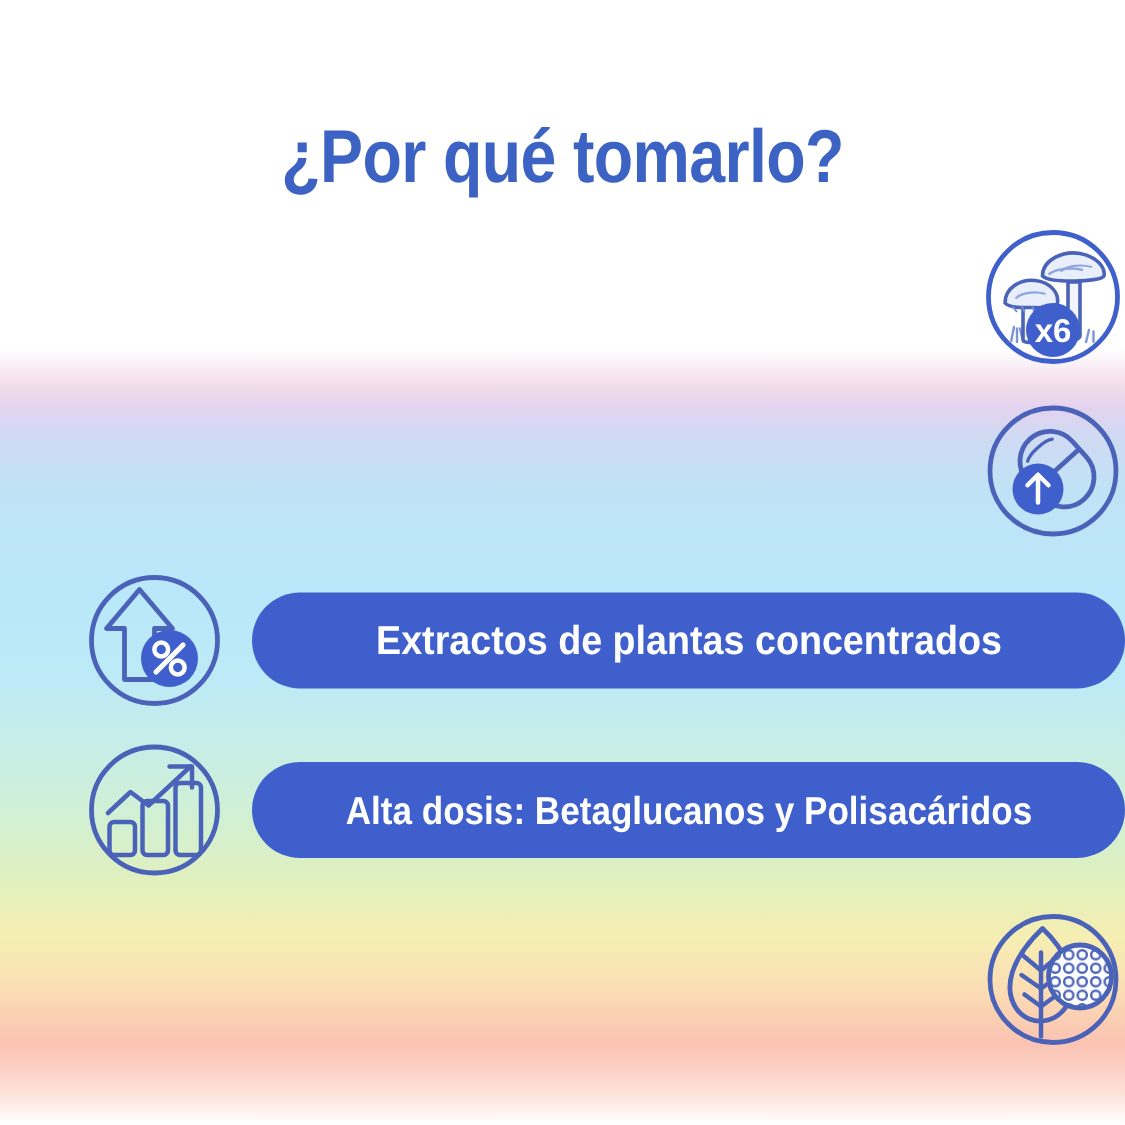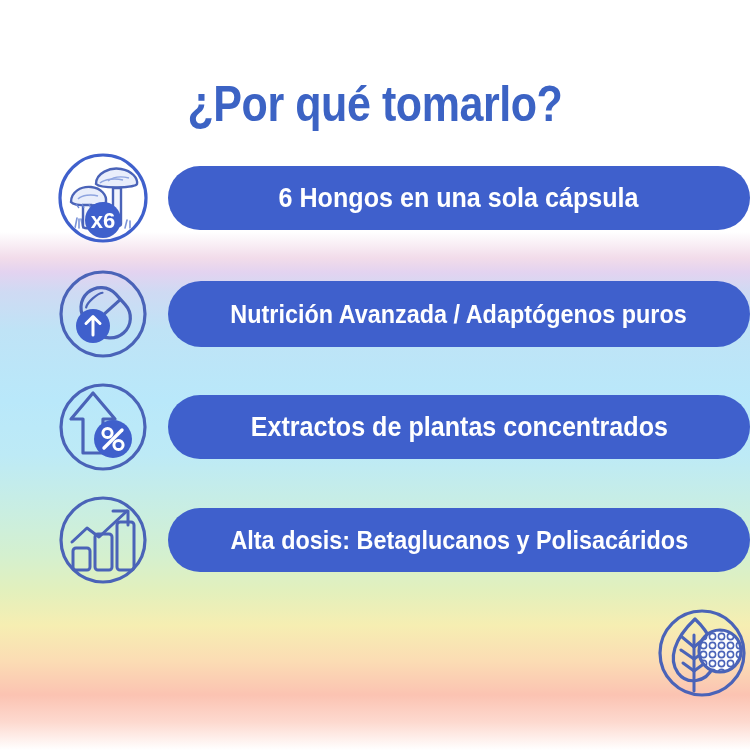--- a/index.html
+++ b/index.html
@@ -159,45 +159,39 @@
         </g>
         <clipPath id="mclip">
             <circle cx="48" cy="48" r="41"></circle>
           </clipPath>
 
         <circle cx="48" cy="70" r="18" fill="#3f60cc"></circle>
         <text x="48" y="78" text-anchor="middle" font-family="Liberation Sans, sans-serif" font-size="22" font-weight="bold" fill="#ffffff">x6</text>
       </svg>
     </span>
 
-    <div class="feature-pill p0">
-      <span class="pill-label">6 Hongos en una sola cápsula</span>
-    </div>
   </div>
 
   <div class="feature-row r1">
 
     <span class="feature-icon">
       <svg viewBox="0 0 96 96" xmlns="http://www.w3.org/2000/svg">
         <circle cx="48" cy="48" r="42" fill="none" stroke="#4a63b8" stroke-width="3.2"></circle>
 
         <g transform="rotate(-42 50 46)">
           <rect x="30" y="20" width="40" height="54" rx="20" ry="20" fill="none" stroke="#4a63b8" stroke-width="3.2"></rect>
           <path d="M30 47 L70 47" stroke="#4a63b8" stroke-width="3.2"></path>
           <path d="M39 30 C43 27 57 27 61 30" fill="none" stroke="#4a63b8" stroke-width="2.2" stroke-linecap="round"></path>
         </g>
 
         <circle cx="38" cy="60" r="17" fill="#3f60cc"></circle>
         <path d="M38 69 L38 51 M31 57.5 L38 50.5 L45 57.5" stroke="#ffffff" stroke-width="3" fill="none" stroke-linecap="round" stroke-linejoin="round"></path>
       </svg>
     </span>
 
-    <div class="feature-pill p1">
-      <span class="pill-label">Nutrición Avanzada / Adaptógenos puros</span>
-    </div>
   </div>
 
   <div class="feature-row r2">
 
     <span class="feature-icon">
       <svg viewBox="0 0 96 96" xmlns="http://www.w3.org/2000/svg">
         <circle cx="48" cy="48" r="42" fill="none" stroke="#4a63b8" stroke-width="3.2"></circle>
 
         <path d="M38 14 L16 40 L28 40 L28 74 L48 74 L48 40 L60 40 Z" fill="none" stroke="#4a63b8" stroke-width="3.2" stroke-linejoin="round"></path>
 

